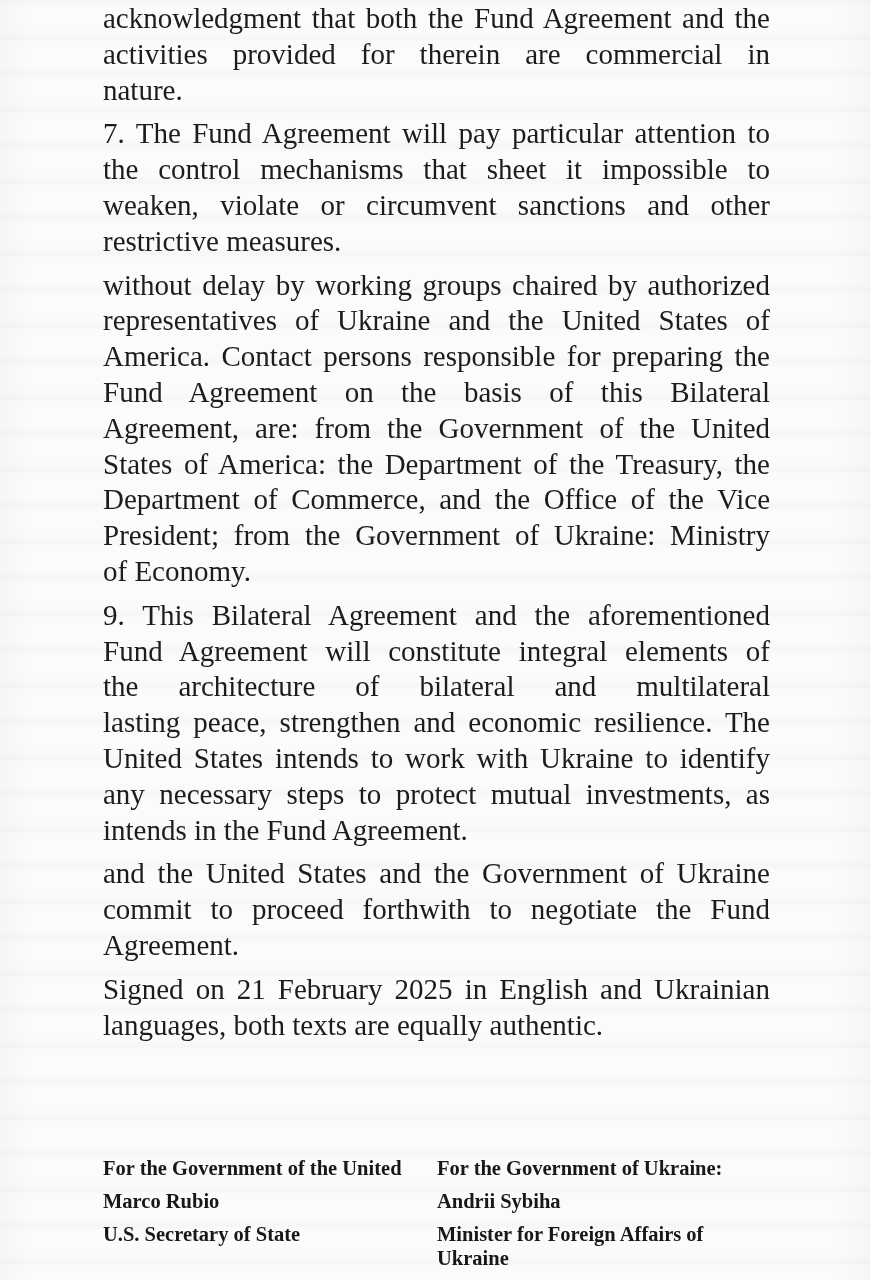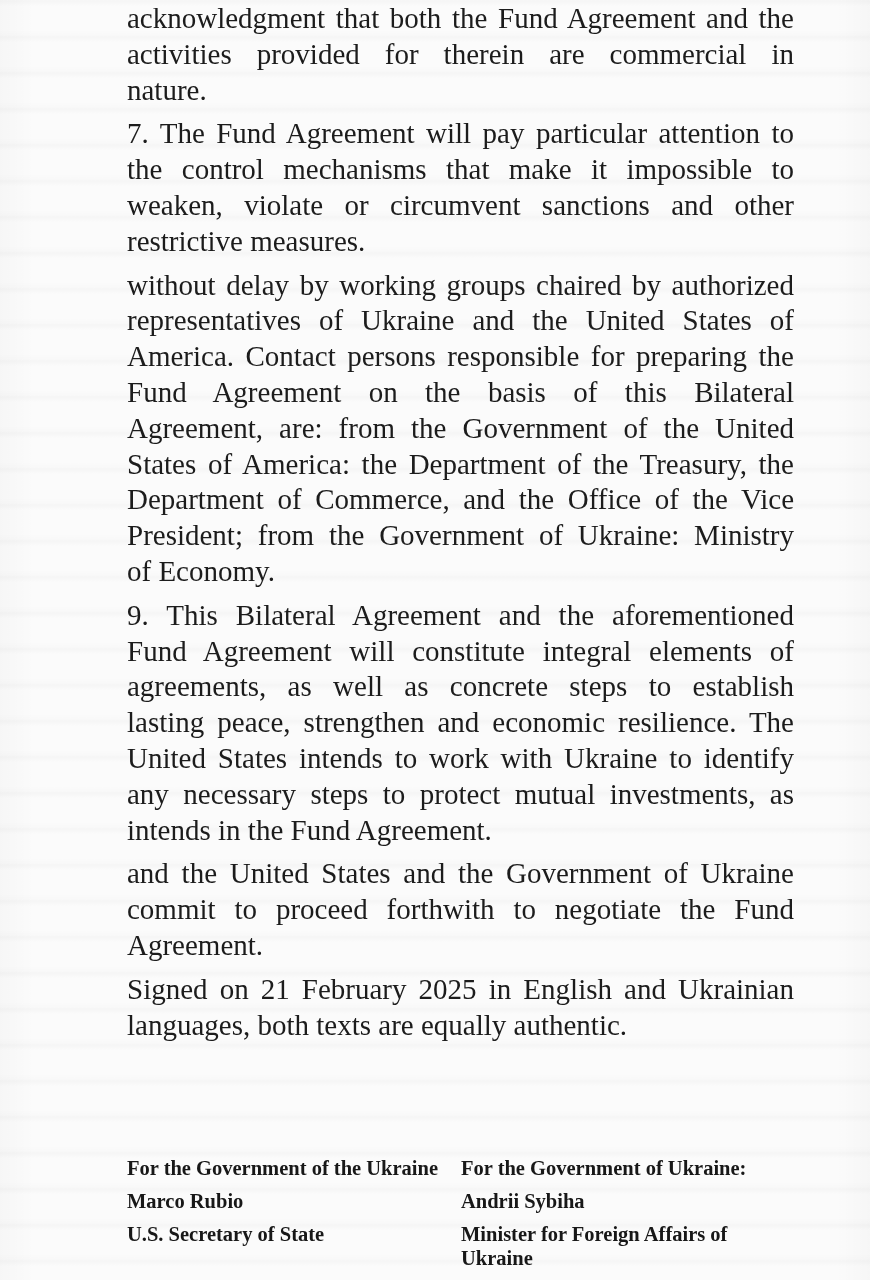--- a/index.html
+++ b/index.html
@@ -23,21 +23,20 @@
         rgba(0,0,0,0.012) 36px
       ),
       linear-gradient(to right, rgba(0,0,0,0.02) 0%, rgba(0,0,0,0) 4%, rgba(0,0,0,0) 96%, rgba(0,0,0,0.02) 100%);
     font-family: "Liberation Serif", "DejaVu Serif", serif;
     color: #1e1e1e;
   }
   .scan-soften {
     position: absolute;
     inset: 0;
     filter: blur(0.32px);
-    margin-left: 24px;
   }
   .text-block {
     position: absolute;
     left: 103px;
     top: 1px;
     width: 667px;
   }
   .paragraph {
     margin: 0 0 8px 0;
   }
@@ -82,59 +81,59 @@
   <div class="scan-soften">
 
     <div class="text-block">
         <div class="paragraph">
           <div class="line">acknowledgment that both the Fund Agreement and the</div>
           <div class="line">activities provided for therein are commercial in</div>
           <div class="line last">nature.</div>
         </div>
         <div class="paragraph">
           <div class="line">7. The Fund Agreement will pay particular attention to</div>
-          <div class="line">the control mechanisms that make it impossible to</div>
+          <div class="line">the control mechanisms that sheet it impossible to</div>
           <div class="line">weaken, violate or circumvent sanctions and other</div>
           <div class="line last">restrictive measures.</div>
         </div>
         <div class="paragraph">
           <div class="line">without delay by working groups chaired by authorized</div>
           <div class="line">representatives of Ukraine and the United States of</div>
           <div class="line">America. Contact persons responsible for preparing the</div>
           <div class="line">Fund Agreement on the basis of this Bilateral</div>
           <div class="line">Agreement, are: from the Government of the United</div>
           <div class="line">States of America: the Department of the Treasury, the</div>
           <div class="line">Department of Commerce, and the Office of the Vice</div>
           <div class="line">President; from the Government of Ukraine: Ministry</div>
           <div class="line last">of Economy.</div>
         </div>
         <div class="paragraph">
           <div class="line">9. This Bilateral Agreement and the aforementioned</div>
           <div class="line">Fund Agreement will constitute integral elements of</div>
-          <div class="line">agreements, as well as concrete steps to establish</div>
+          <div class="line">the architecture of bilateral and multilateral</div>
           <div class="line">lasting peace, strengthen and economic resilience. The</div>
           <div class="line">United States intends to work with Ukraine to identify</div>
           <div class="line">any necessary steps to protect mutual investments, as</div>
           <div class="line last">intends in the Fund Agreement.</div>
         </div>
         <div class="paragraph">
           <div class="line">and the United States and the Government of Ukraine</div>
           <div class="line">commit to proceed forthwith to negotiate the Fund</div>
           <div class="line last">Agreement.</div>
         </div>
         <div class="paragraph">
           <div class="line">Signed on 21 February 2025 in English and Ukrainian</div>
           <div class="line last">languages, both texts are equally authentic.</div>
         </div>
       </div>
 
     <div class="signature-block">
       <div class="sig-col left">
           <div class="sig-entry">
-            <div class="sig-line">For the Government of the Ukraine</div>
+            <div class="sig-line">For the Government of the United</div>
           </div>
           <div class="sig-entry">
             <div class="sig-line">Marco Rubio</div>
           </div>
           <div class="sig-entry">
             <div class="sig-line">U.S. Secretary of State</div>
           </div>
         </div>
       <div class="sig-col right">
           <div class="sig-entry">

